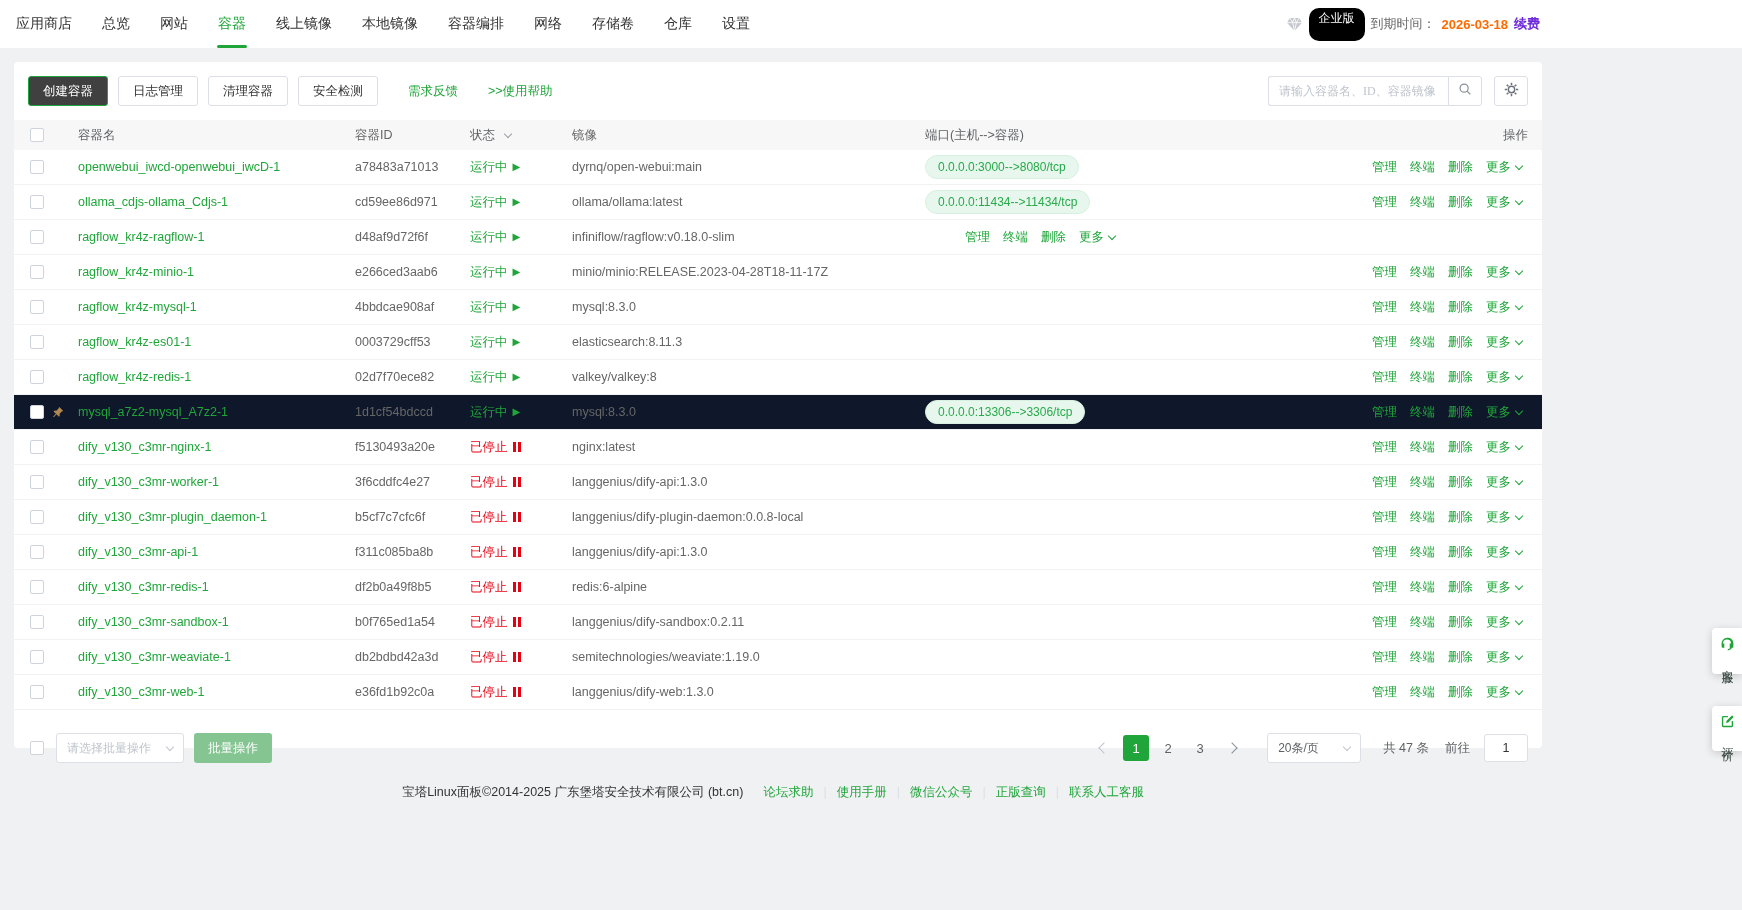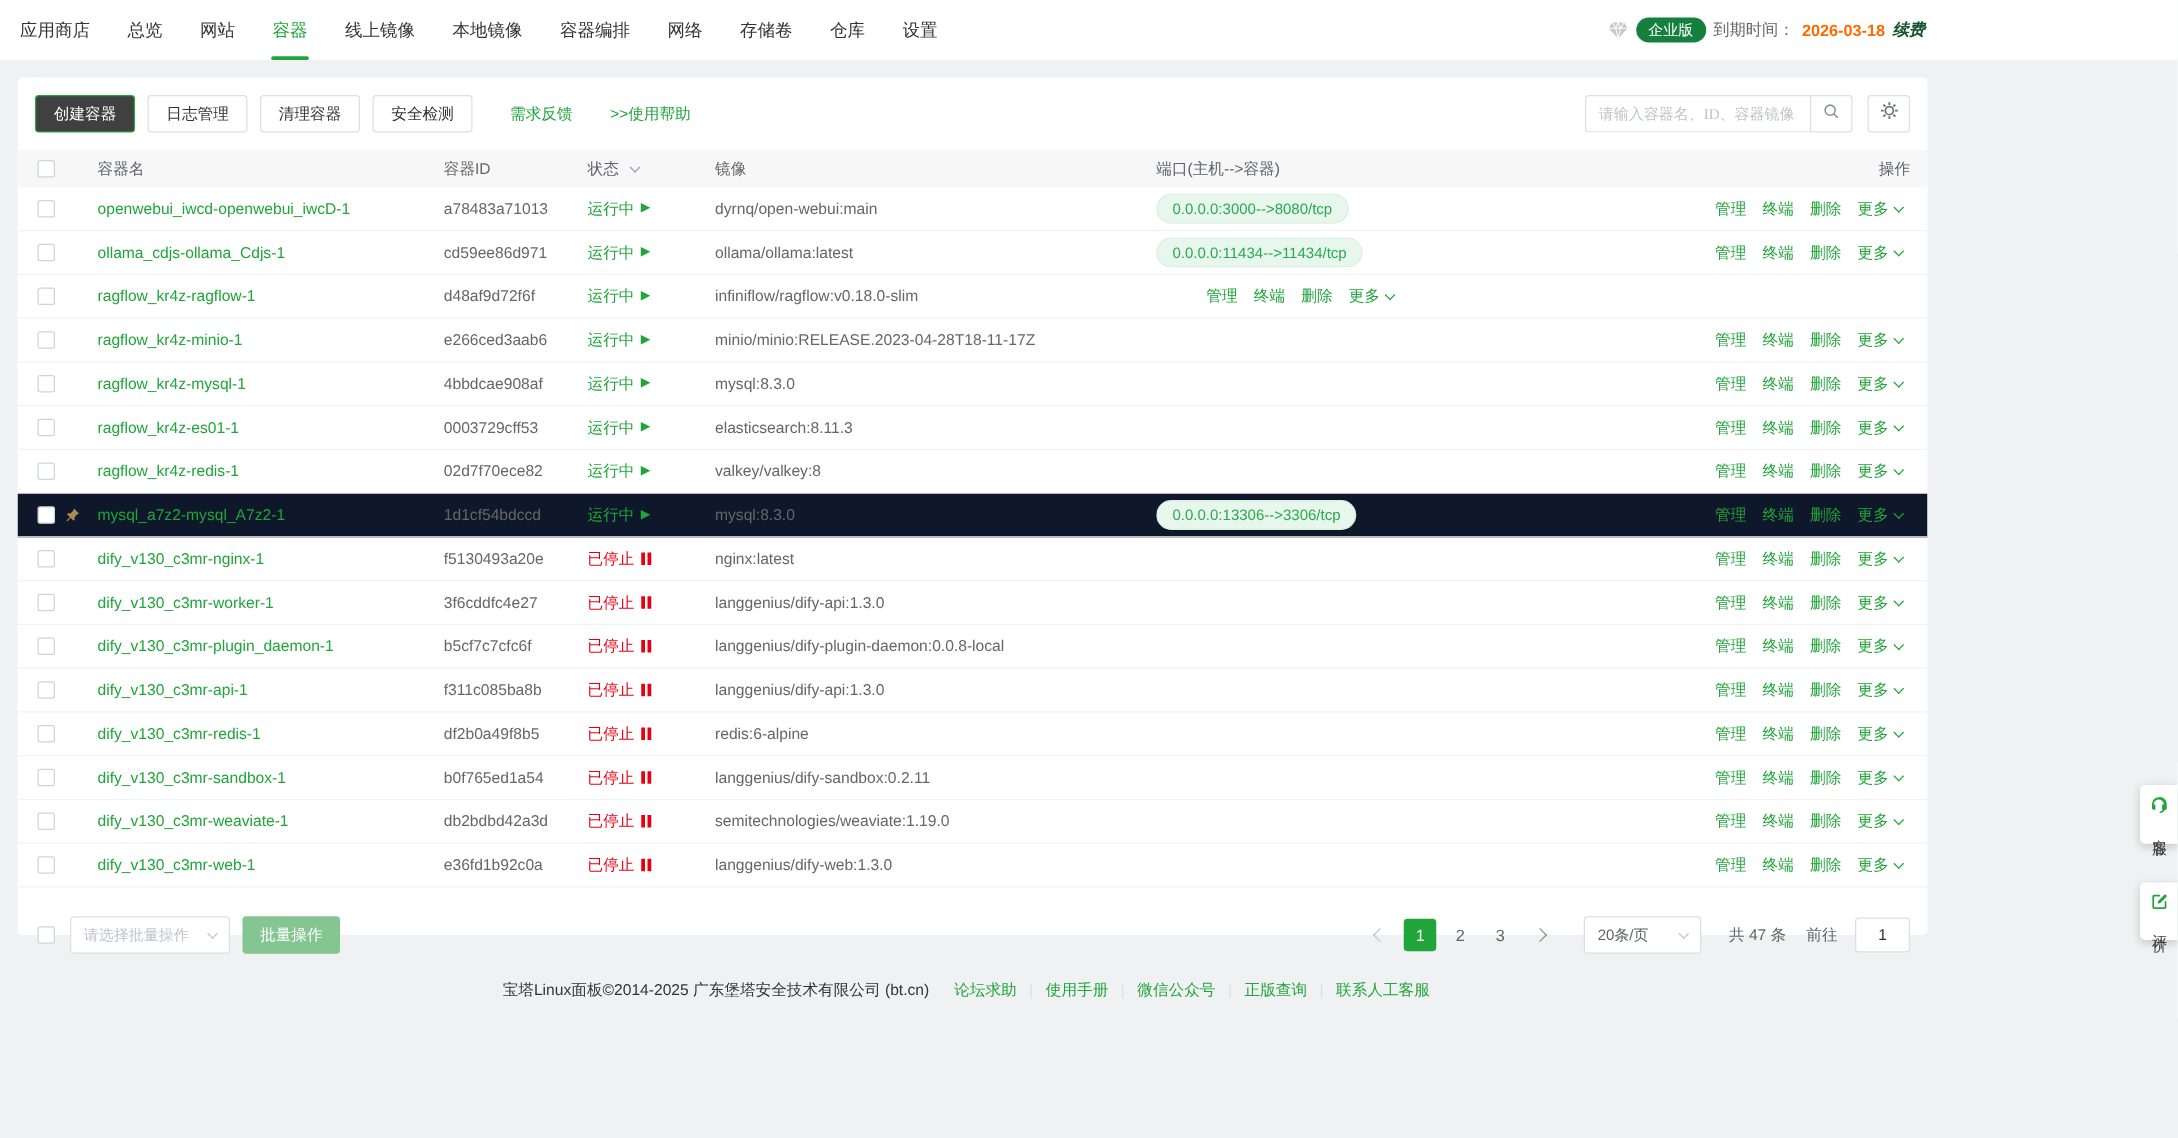--- a/index.html
+++ b/index.html
@@ -3,27 +3,27 @@
 <meta charset="utf-8">
 <style>
   *{margin:0;padding:0;box-sizing:border-box;}
   html,body{width:1742px;height:910px;}
   body{background:#f0f1f3;font-family:"Liberation Sans","DejaVu Sans",sans-serif;position:relative;overflow:hidden;color:#333;}
 
   
   .topnav{position:absolute;top:0;left:0;width:100%;height:48px;background:#fff;}
   .nav-inner{width:1556px;height:100%;display:flex;align-items:center;padding:0 16px;}
   .tabs{display:flex;height:100%;}
-  .tab{height:48px;line-height:48px;margin-right:30px;font-size:14px;color:#333;cursor:pointer;position:relative;white-space:nowrap;}
+  .tab{height:48px;line-height:48px;margin-right:30px;font-size:14px;color:#333;cursor:pointer;position:relative;white-space:nowrap;font-family:Liberation Serif, serif;}
   .tab.active{color:#20a53a;}
   .tab.active::after{content:"";position:absolute;left:50%;transform:translateX(-50%);bottom:0;width:30px;height:3px;background:#20a53a;border-radius:2px;}
   .license{margin-left:auto;display:flex;align-items:center;font-size:13px;color:#666;gap:6px;white-space:nowrap;}
-  .badge{background:#15803d;color:#fff;font-size:12px;padding:2px 10px 1px;border-radius:10px;}
+  .badge{background:#000000;color:#fff;font-size:12px;padding:2px 10px 14px;border-radius:10px;}
   .expire-date{color:#ff6a00;font-weight:bold;}
-  .renew{color:#14532d;cursor:pointer;font-weight:bold;font-style:italic;}
+  .renew{color:#6d28d9;cursor:pointer;font-weight:bold;}
 
   
   .card{position:absolute;top:62px;left:14px;width:1528px;height:686px;background:#fff;border-radius:4px;display:flex;flex-direction:column;}
   .toolbar{height:58px;display:flex;align-items:center;padding:0 14px;gap:10px;flex:none;}
   .btn{height:30px;padding:0 14px;font-size:12.5px;border-radius:3px;border:1px solid #dcdfe6;background:#fff;color:#333;cursor:pointer;font-family:inherit;white-space:nowrap;}
   .btn.primary{background:#404040;border-color:#20a53a;color:#fff;}
   .tlink{font-size:12.5px;color:#20a53a;cursor:pointer;margin-left:20px;white-space:nowrap;}
   .search-wrap{margin-left:auto;display:flex;align-items:center;}
   .search-input{width:180px;height:30px;border:1px solid #dcdfe6;border-right:none;border-radius:3px 0 0 3px;padding:0 10px;font-size:12px;color:#333;outline:none;font-family:Liberation Serif, serif;}
   .search-input::placeholder{color:#bfc4cc;}

